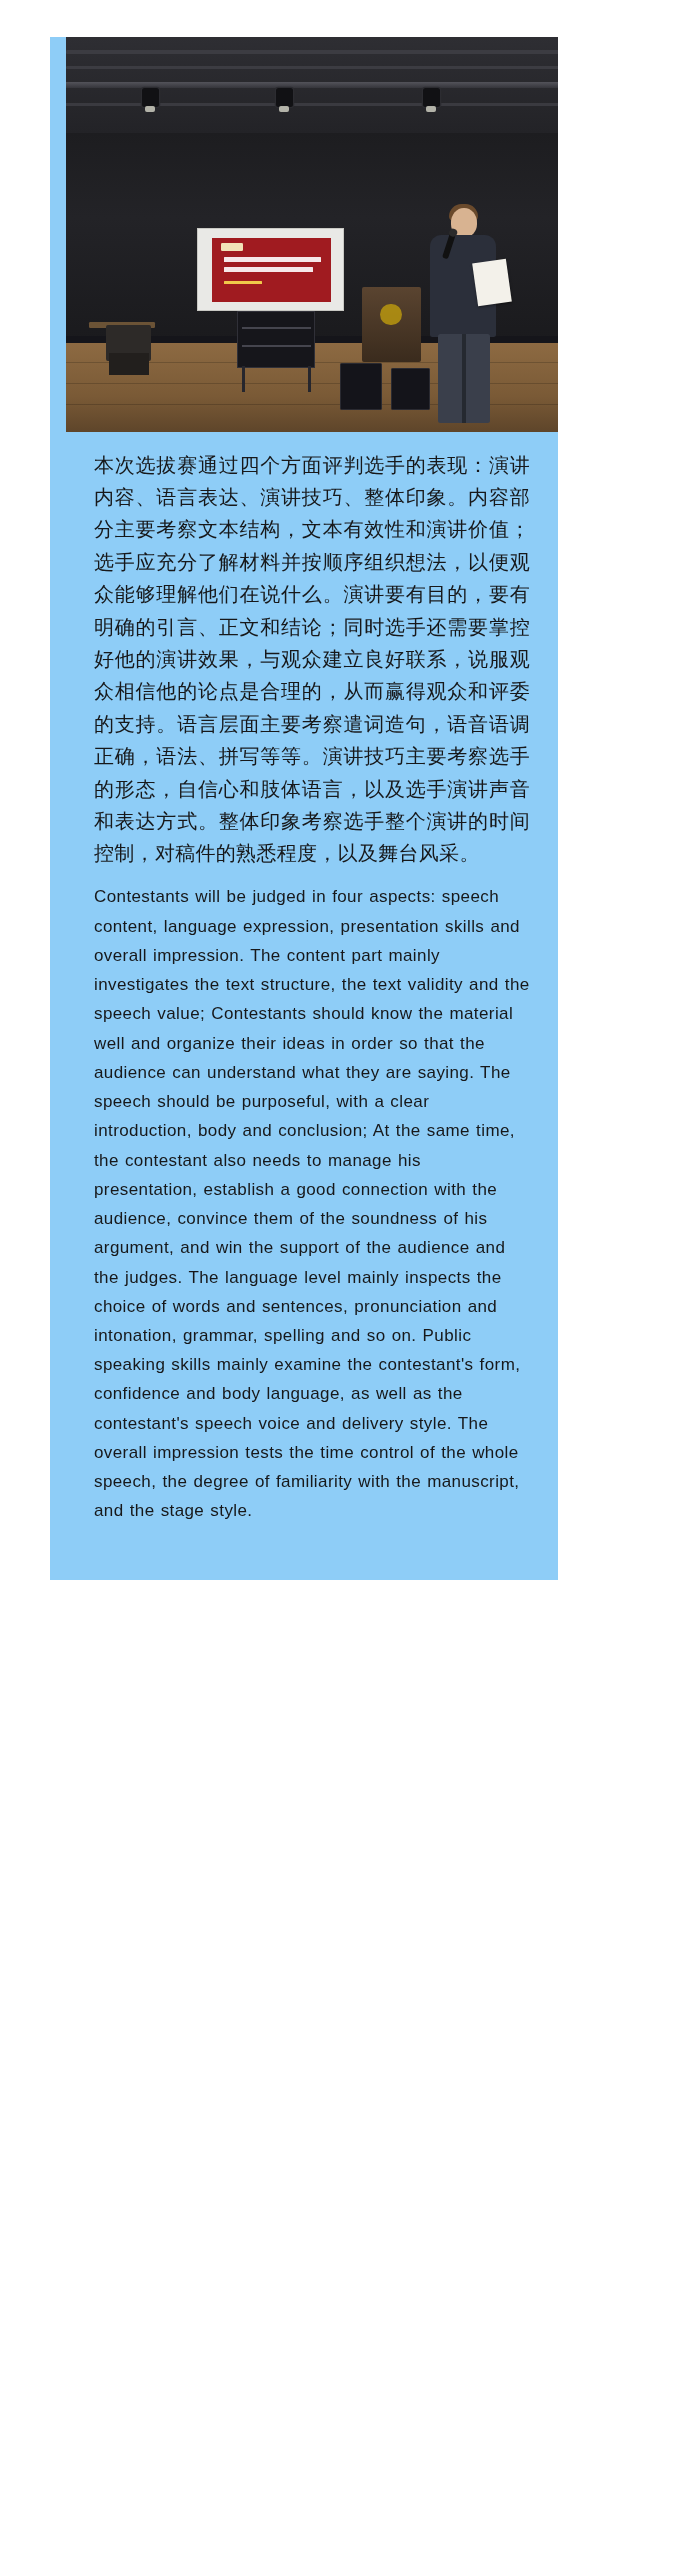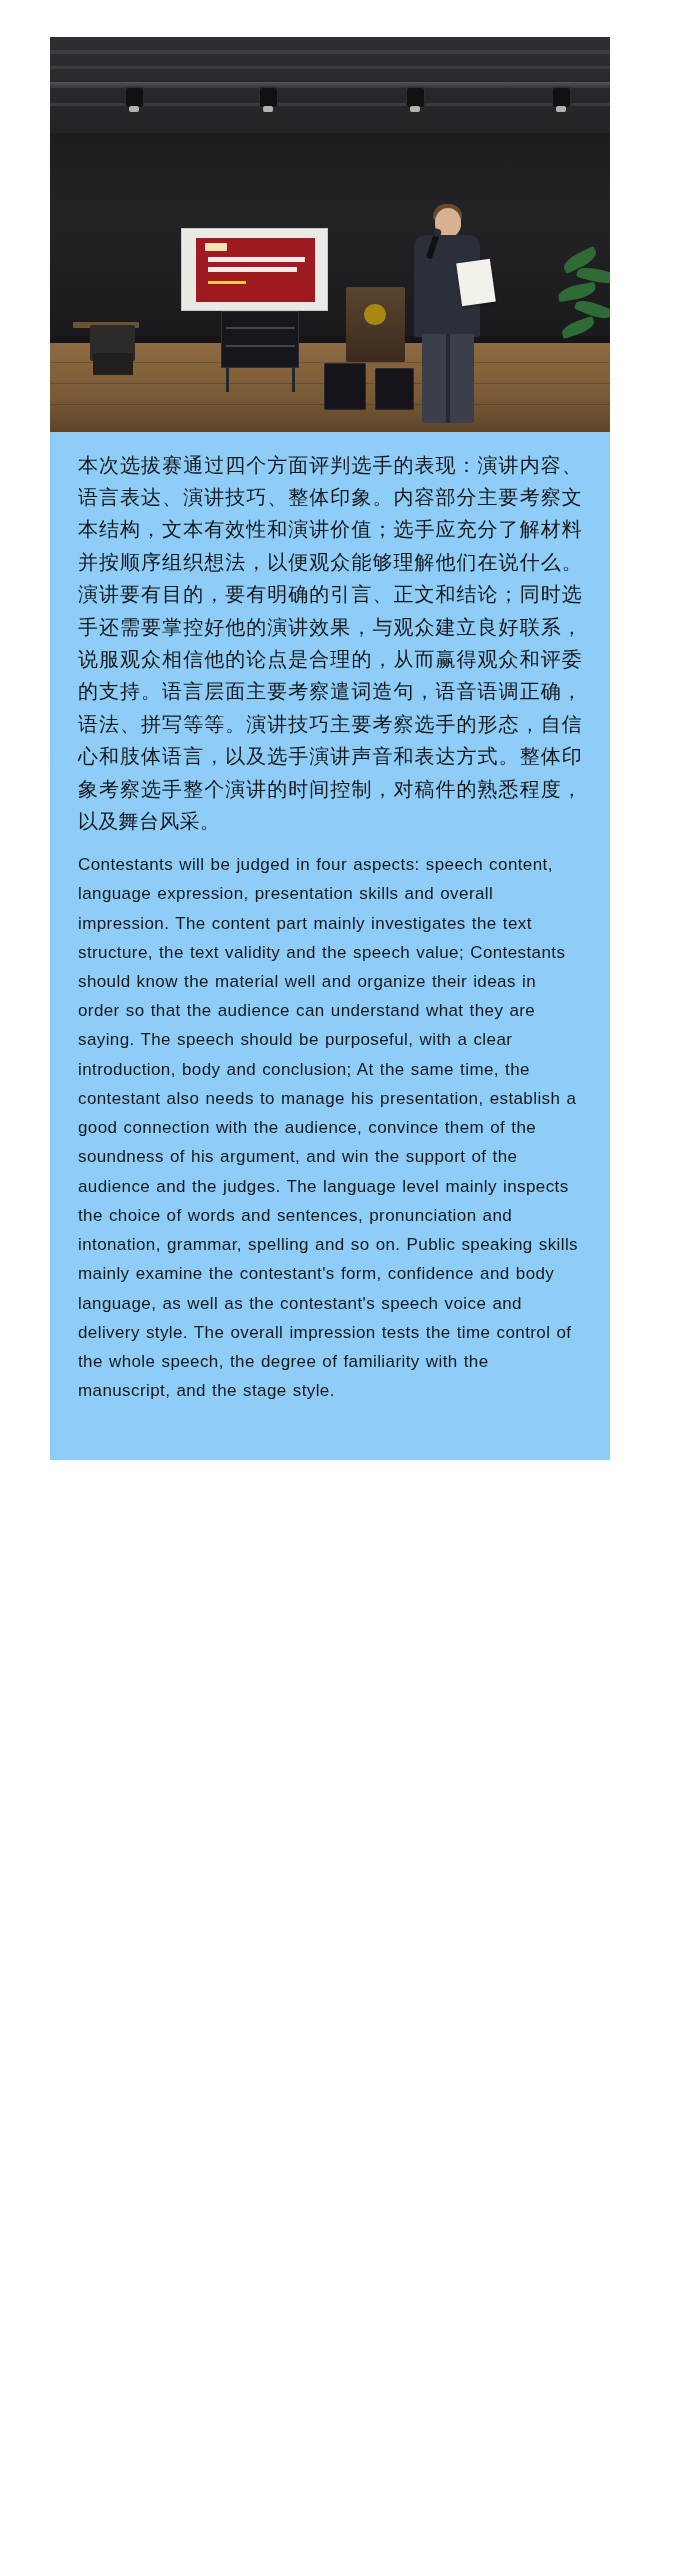--- a/index.html
+++ b/index.html
@@ -15,23 +15,23 @@
   .page {
     position: relative;
     width: 687px;
     min-height: 2576px;
     background: #ffffff;
     box-sizing: border-box;
     padding: 37px 50px 37px 50px;
   }
   .card {
     background: #8ecdf7;
-    width: 560px;
+    width: 508px;
     box-sizing: border-box;
-    padding: 0 0 51px 0;
+    padding: 0 0 51px 16px;
     overflow: hidden;
   }
   
   .photo-wrap {
     width: 587px;
     height: 395px;
     position: relative;
     overflow: hidden;
     background: #1b1b1d;
   }

